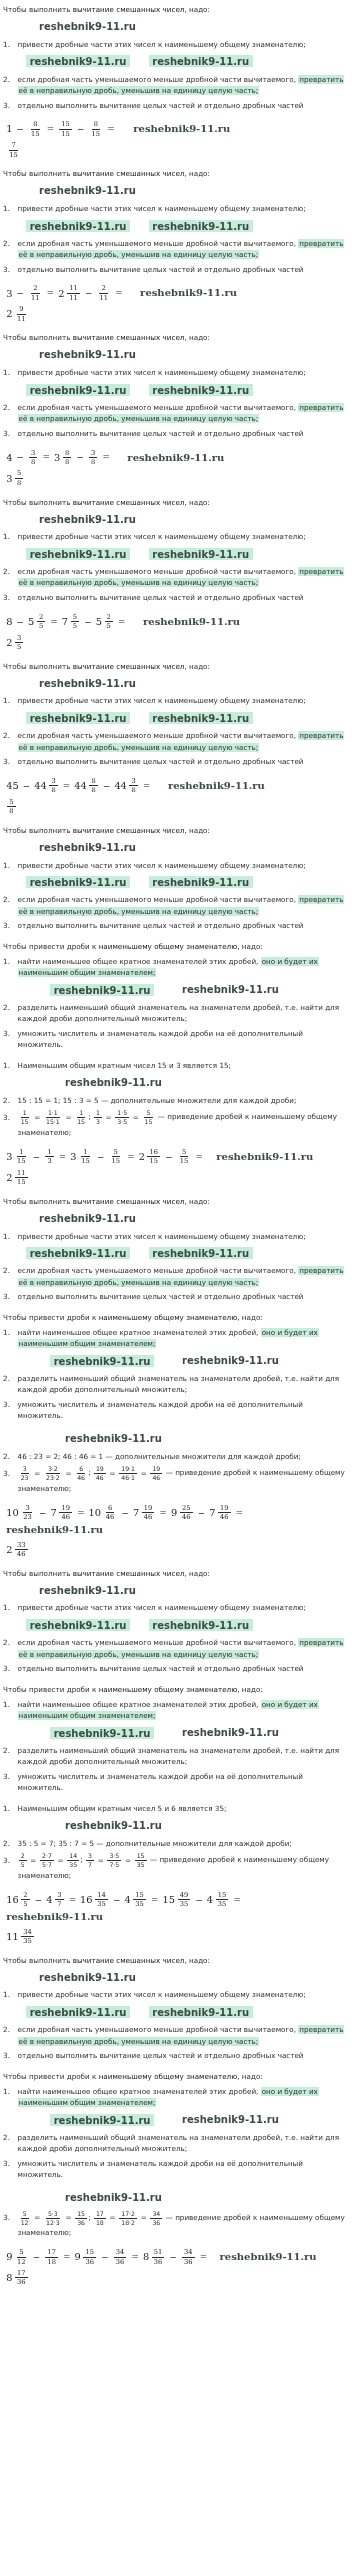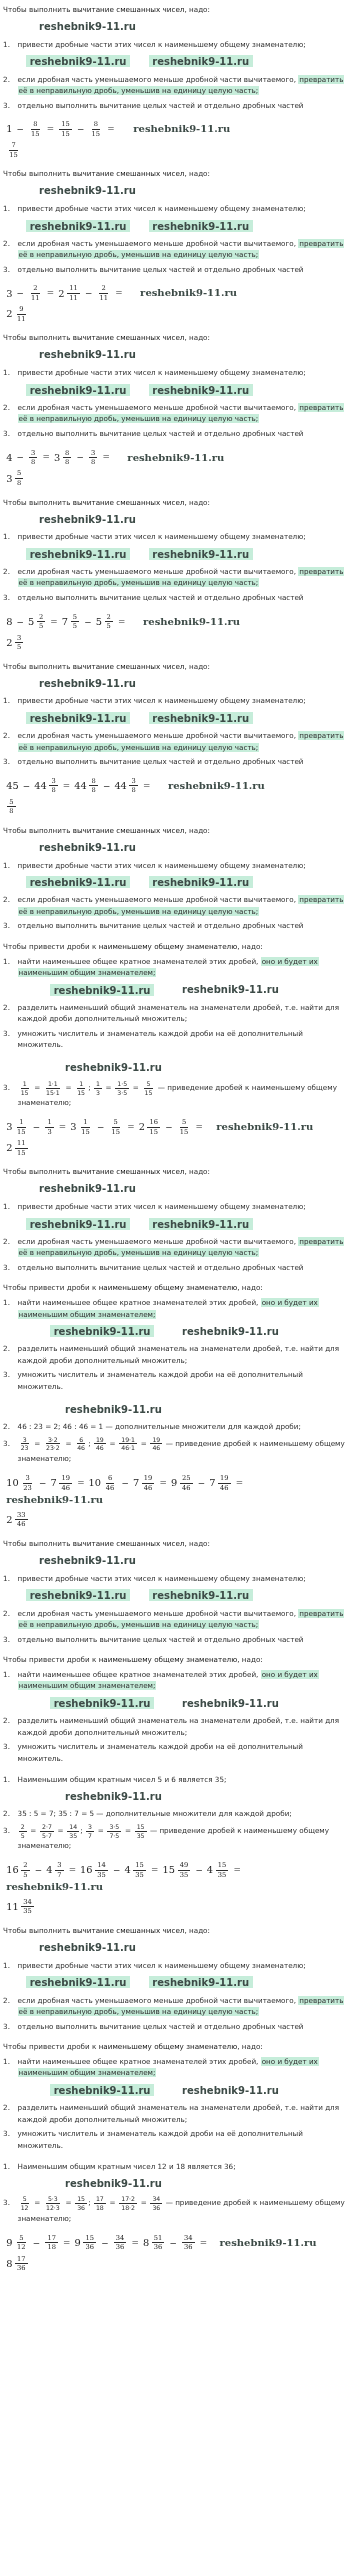--- a/index.html
+++ b/index.html
@@ -325,21 +325,23 @@
       <div class="line step"><span class="step-num">3.</span><span class="plain">отдельно выполнить вычитание целых частей и отдельно дробных частей</span></div>
     </section>
     <section class="block">
       <div class="line title-line"><span class="plain">Чтобы привести дроби к </span><span class="bold">наименьшему общему знаменателю</span><span class="plain">, надо:</span></div>
       <div class="line step"><span class="step-num">1.</span><span class="plain">найти наименьшее общее кратное знаменателей этих дробей, </span><span class="hl">оно и будет их наименьшим общим знаменателем;</span></div>
       <div class="line wm-line"><span class="gap" style="width: 47px;"></span><span class="wm box">reshebnik9-11.ru</span><span class="gap" style="width: 28px;"></span><span class="wm">reshebnik9-11.ru</span></div>
       <div class="line step"><span class="step-num">2.</span><span class="plain">разделить наименьший общий знаменатель на знаменатели дробей, т.е. найти для каждой дроби дополнительный множитель;</span></div>
       <div class="line step"><span class="step-num">3.</span><span class="plain">умножить числитель и знаменатель каждой дроби на её дополнительный множитель.</span></div>
     </section>
     <section class="block">
+      <div class="line step working"><span class="step-num">1.</span><span class="plain">Наименьшим общим кратным чисел 15 и 3 является 15;</span></div>
       <div class="line wm-line"><span class="gap" style="width: 62px;"></span><span class="wm">reshebnik9-11.ru</span></div>
+      <div class="line step working"><span class="step-num">2.</span><span class="plain">15 : 15 = 1; 15 : 3 = 5 — дополнительные множители для каждой дроби;</span></div>
       <div class="line step working math"><span class="step-num">3.</span><span class="mixed">
           <span class="frac">
             <span class="num">1</span>
             <span class="den">15</span>
           </span>
         </span><span class="op">=</span><span class="mixed">
           <span class="frac">
             <span class="num">1·1</span>
             <span class="den">15·1</span>
           </span>
@@ -655,21 +657,20 @@
       <div class="line step"><span class="step-num">3.</span><span class="plain">отдельно выполнить вычитание целых частей и отдельно дробных частей</span></div>
     </section>
     <section class="block">
       <div class="line title-line"><span class="plain">Чтобы привести дроби к </span><span class="bold">наименьшему общему знаменателю</span><span class="plain">, надо:</span></div>
       <div class="line step"><span class="step-num">1.</span><span class="plain">найти наименьшее общее кратное знаменателей этих дробей, </span><span class="hl">оно и будет их наименьшим общим знаменателем;</span></div>
       <div class="line wm-line"><span class="gap" style="width: 47px;"></span><span class="wm box">reshebnik9-11.ru</span><span class="gap" style="width: 28px;"></span><span class="wm">reshebnik9-11.ru</span></div>
       <div class="line step"><span class="step-num">2.</span><span class="plain">разделить наименьший общий знаменатель на знаменатели дробей, т.е. найти для каждой дроби дополнительный множитель;</span></div>
       <div class="line step"><span class="step-num">3.</span><span class="plain">умножить числитель и знаменатель каждой дроби на её дополнительный множитель.</span></div>
     </section>
     <section class="block">
-      <div class="line step working"><span class="step-num">1.</span><span class="plain">Наименьшим общим кратным чисел 12 и 18 является 36;</span></div>
       <div class="line wm-line"><span class="gap" style="width: 62px;"></span><span class="wm">reshebnik9-11.ru</span></div>
       <div class="line step working math"><span class="step-num">3.</span><span class="mixed">
           <span class="frac">
             <span class="num">5</span>
             <span class="den">12</span>
           </span>
         </span><span class="op">=</span><span class="mixed">
           <span class="frac">
             <span class="num">5·3</span>
             <span class="den">12·3</span>

